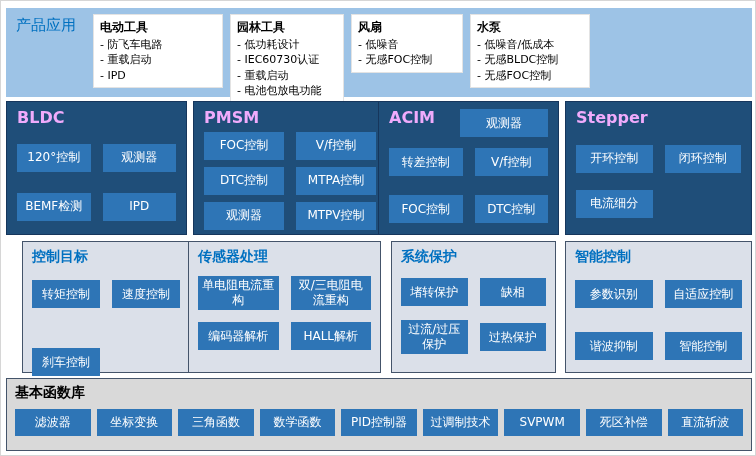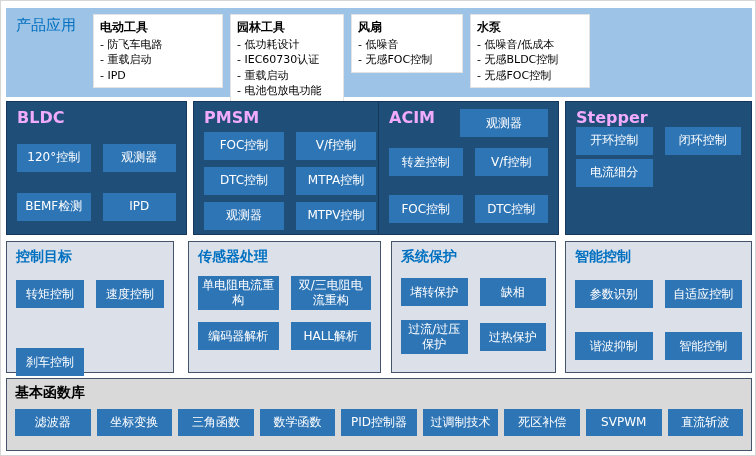--- a/index.html
+++ b/index.html
@@ -24,26 +24,26 @@
   .panel-stepper{left:564px;width:187px}
   .panel-title{font-size:16px;font-weight:bold;color:#f0abfc;line-height:1.1}
   .btn{background:#2e75b6;color:#fff;font-size:12px;display:flex;align-items:center;justify-content:center;
        text-align:center;min-height:28px;padding:2px 4px;line-height:1.25}
   .btn-grid{display:grid;grid-template-columns:1fr 1fr;column-gap:12px}
   .grid-bldc{margin-top:17px;row-gap:21px}
   .grid-pmsm{margin-top:5px;row-gap:7px}
   .panel-header{display:flex;justify-content:space-between;align-items:flex-start}
   .panel-header .btn{width:88px}
   .grid-acim{margin-top:11px;row-gap:19px}
-  .grid-stepper{row-gap:4px}
+  .grid-stepper{margin-top:18px;row-gap:17px}
 
   
   .light-section{position:absolute;top:240px;height:132px;background:#dbe0e9;border:1px solid #44546a;
                  padding:7px 9px}
-  .sec-goals{left:5px;width:168px}
+  .sec-goals{left:21px;width:168px}
   .sec-sensor{left:187px;width:193px}
   .sec-protect{left:390px;width:165px}
   .sec-smart{left:564px;width:187px}
   .section-title{font-size:14px;font-weight:bold;color:#0070c0;line-height:1.1}
   .sec-grid{display:grid;grid-template-columns:1fr 1fr;column-gap:12px;align-items:center}
   .grid-goals{margin-top:16px;row-gap:40px}
   .grid-sensor{margin-top:12px;row-gap:12px}
   .grid-protect{margin-top:14px;row-gap:14px}
   .grid-smart{margin-top:16px;row-gap:24px}
 
@@ -176,19 +176,19 @@
 
   <section class="bottom-band">
     <h2 class="lib-title">基本函数库</h2>
     <div class="lib-row">
       <div class="btn">滤波器</div>
       <div class="btn">坐标变换</div>
       <div class="btn">三角函数</div>
       <div class="btn">数学函数</div>
       <div class="btn">PID控制器</div>
       <div class="btn">过调制技术</div>
+      <div class="btn">SVPWM</div>
       <div class="btn">死区补偿</div>
-      <div class="btn">SVPWM</div>
       <div class="btn">直流斩波</div>
     </div>
   </section>
 
 </div>
 
 </body></html>

